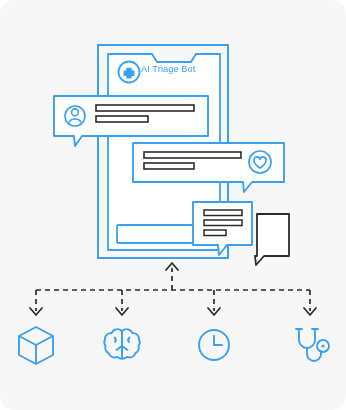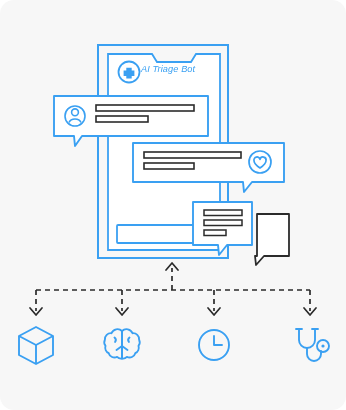--- a/index.html
+++ b/index.html
@@ -10,21 +10,20 @@
   body {
     font-family: "Liberation Sans", sans-serif;
   }
   #canvas {
     position: relative;
     width: 346px;
     height: 410px;
     background: #f7f7f7;
     border-radius: 14px;
     overflow: hidden;
-    font-style: italic;
   }
   #scene {
     position: absolute;
     inset: 0;
   }
   .bot-label {
     position: absolute;
     left: 141px;
     top: 64px;
     font-size: 9.2px;

